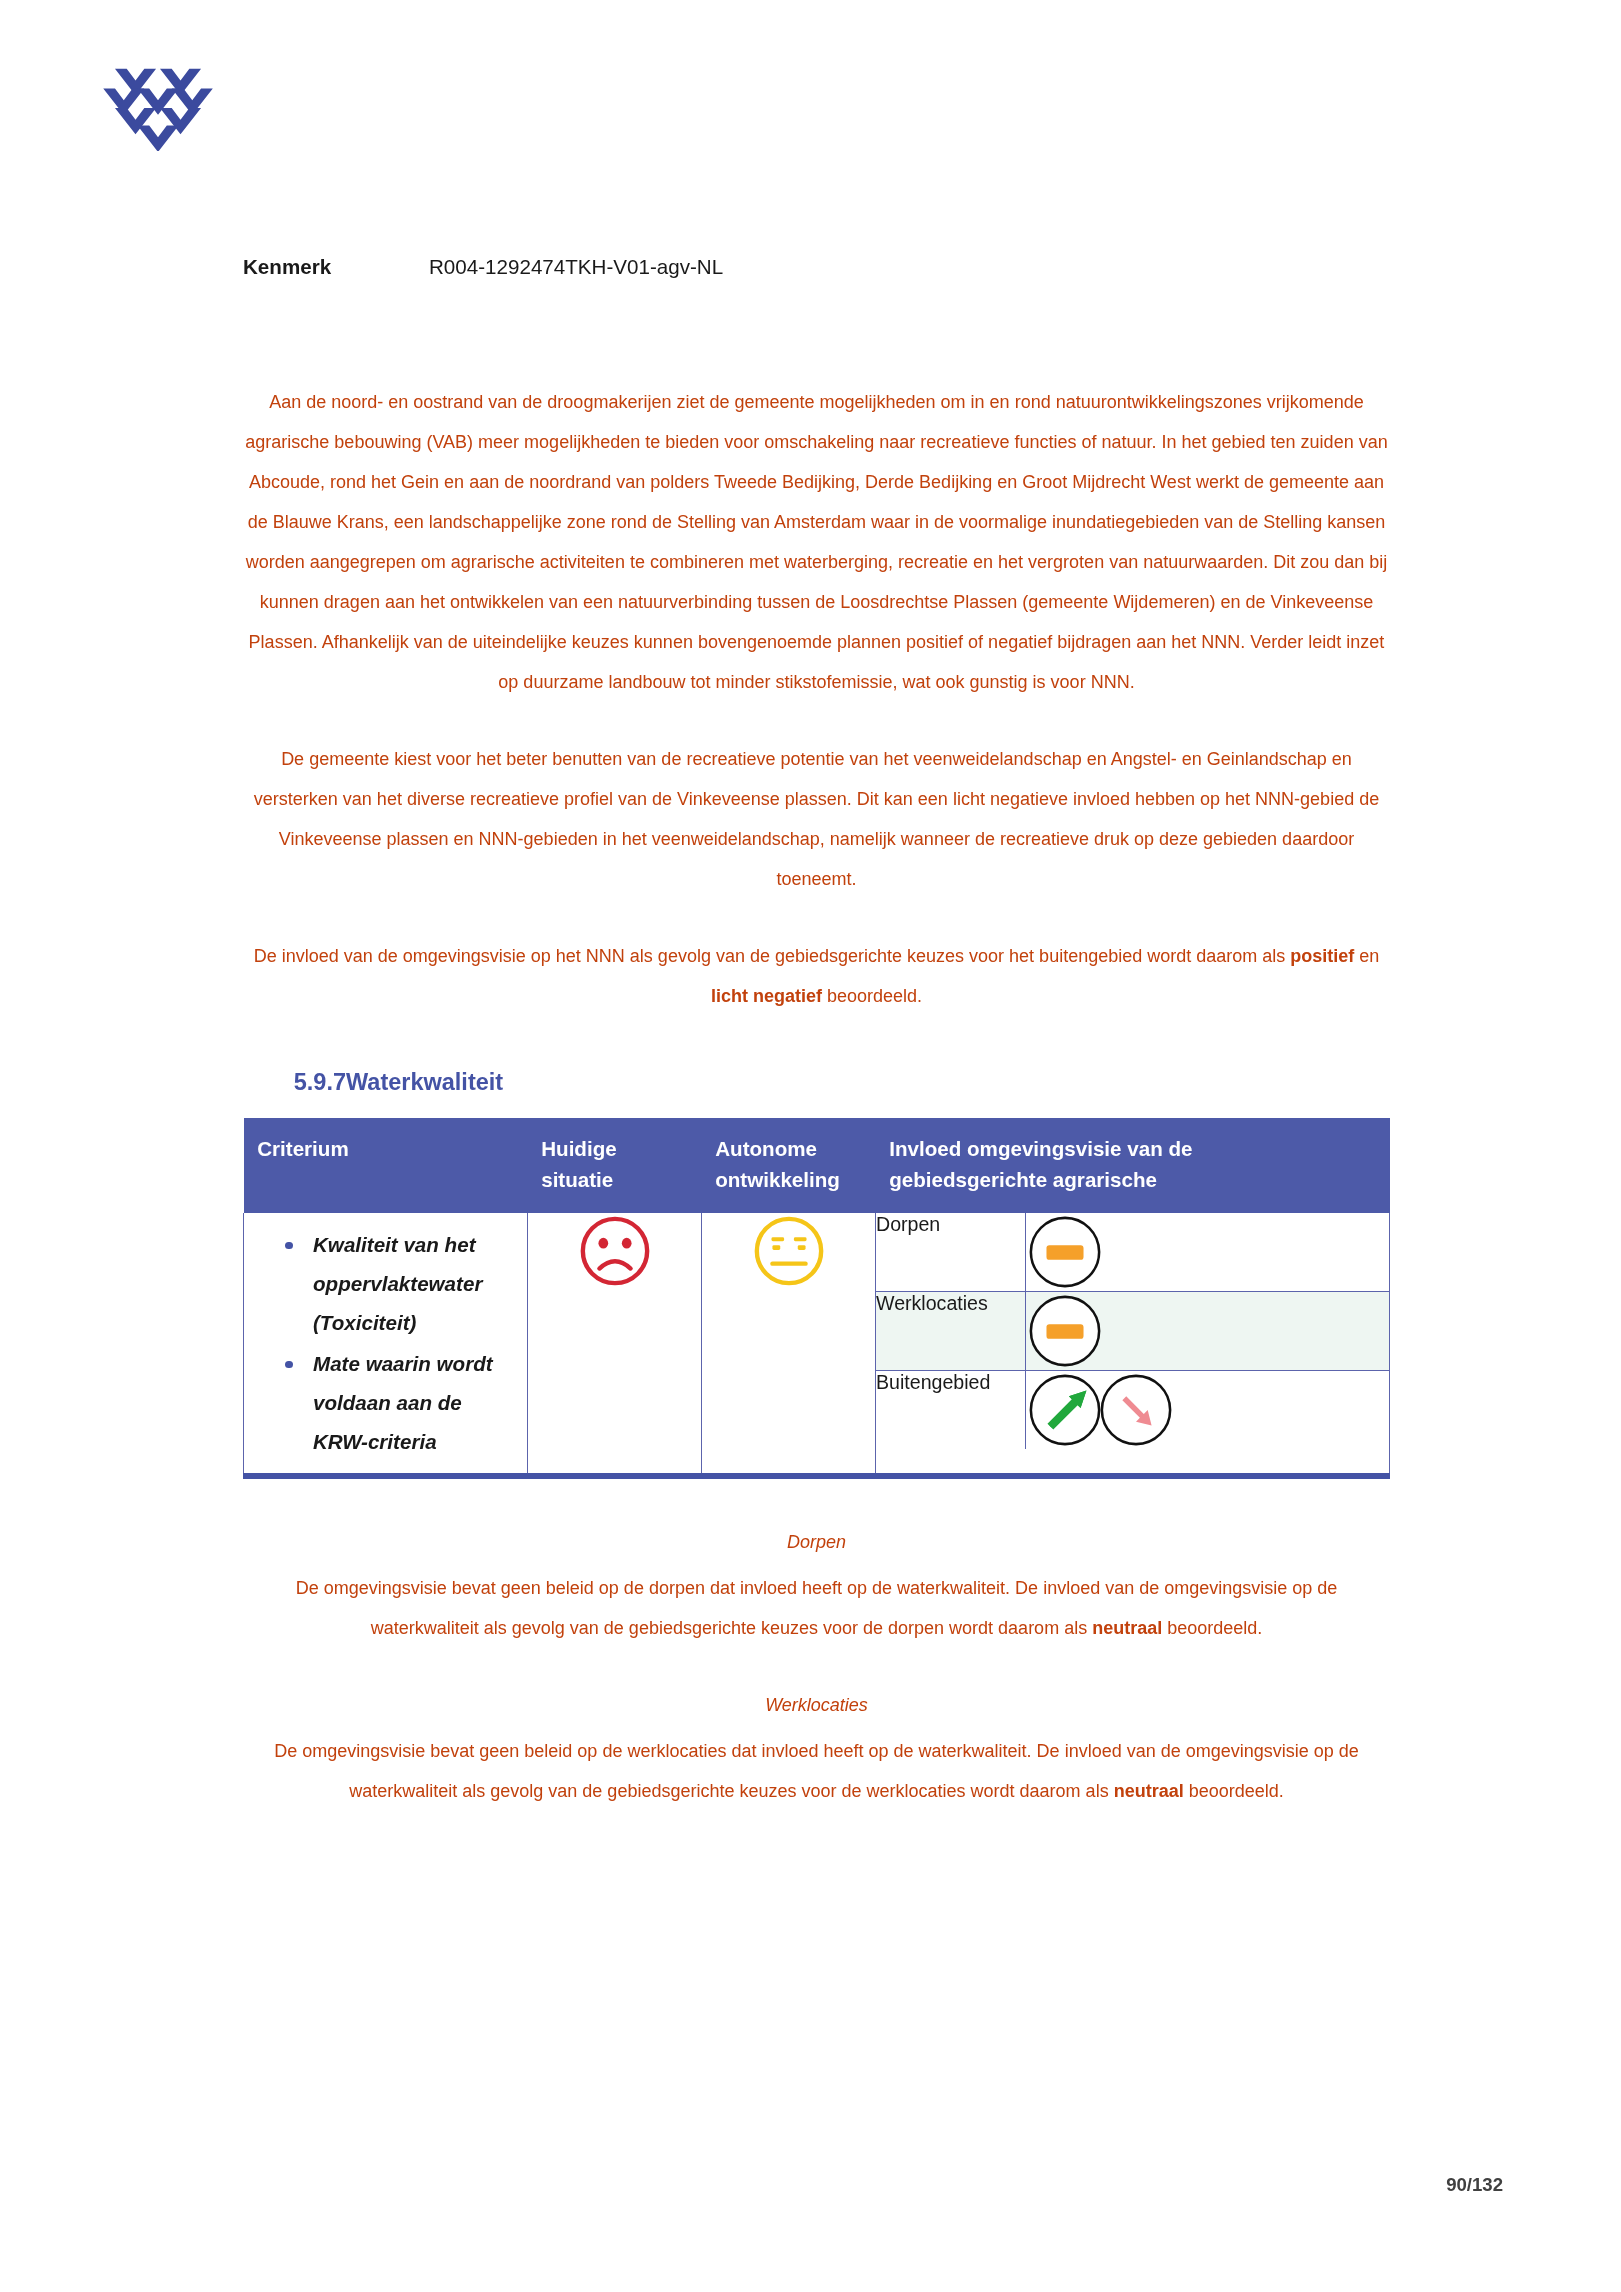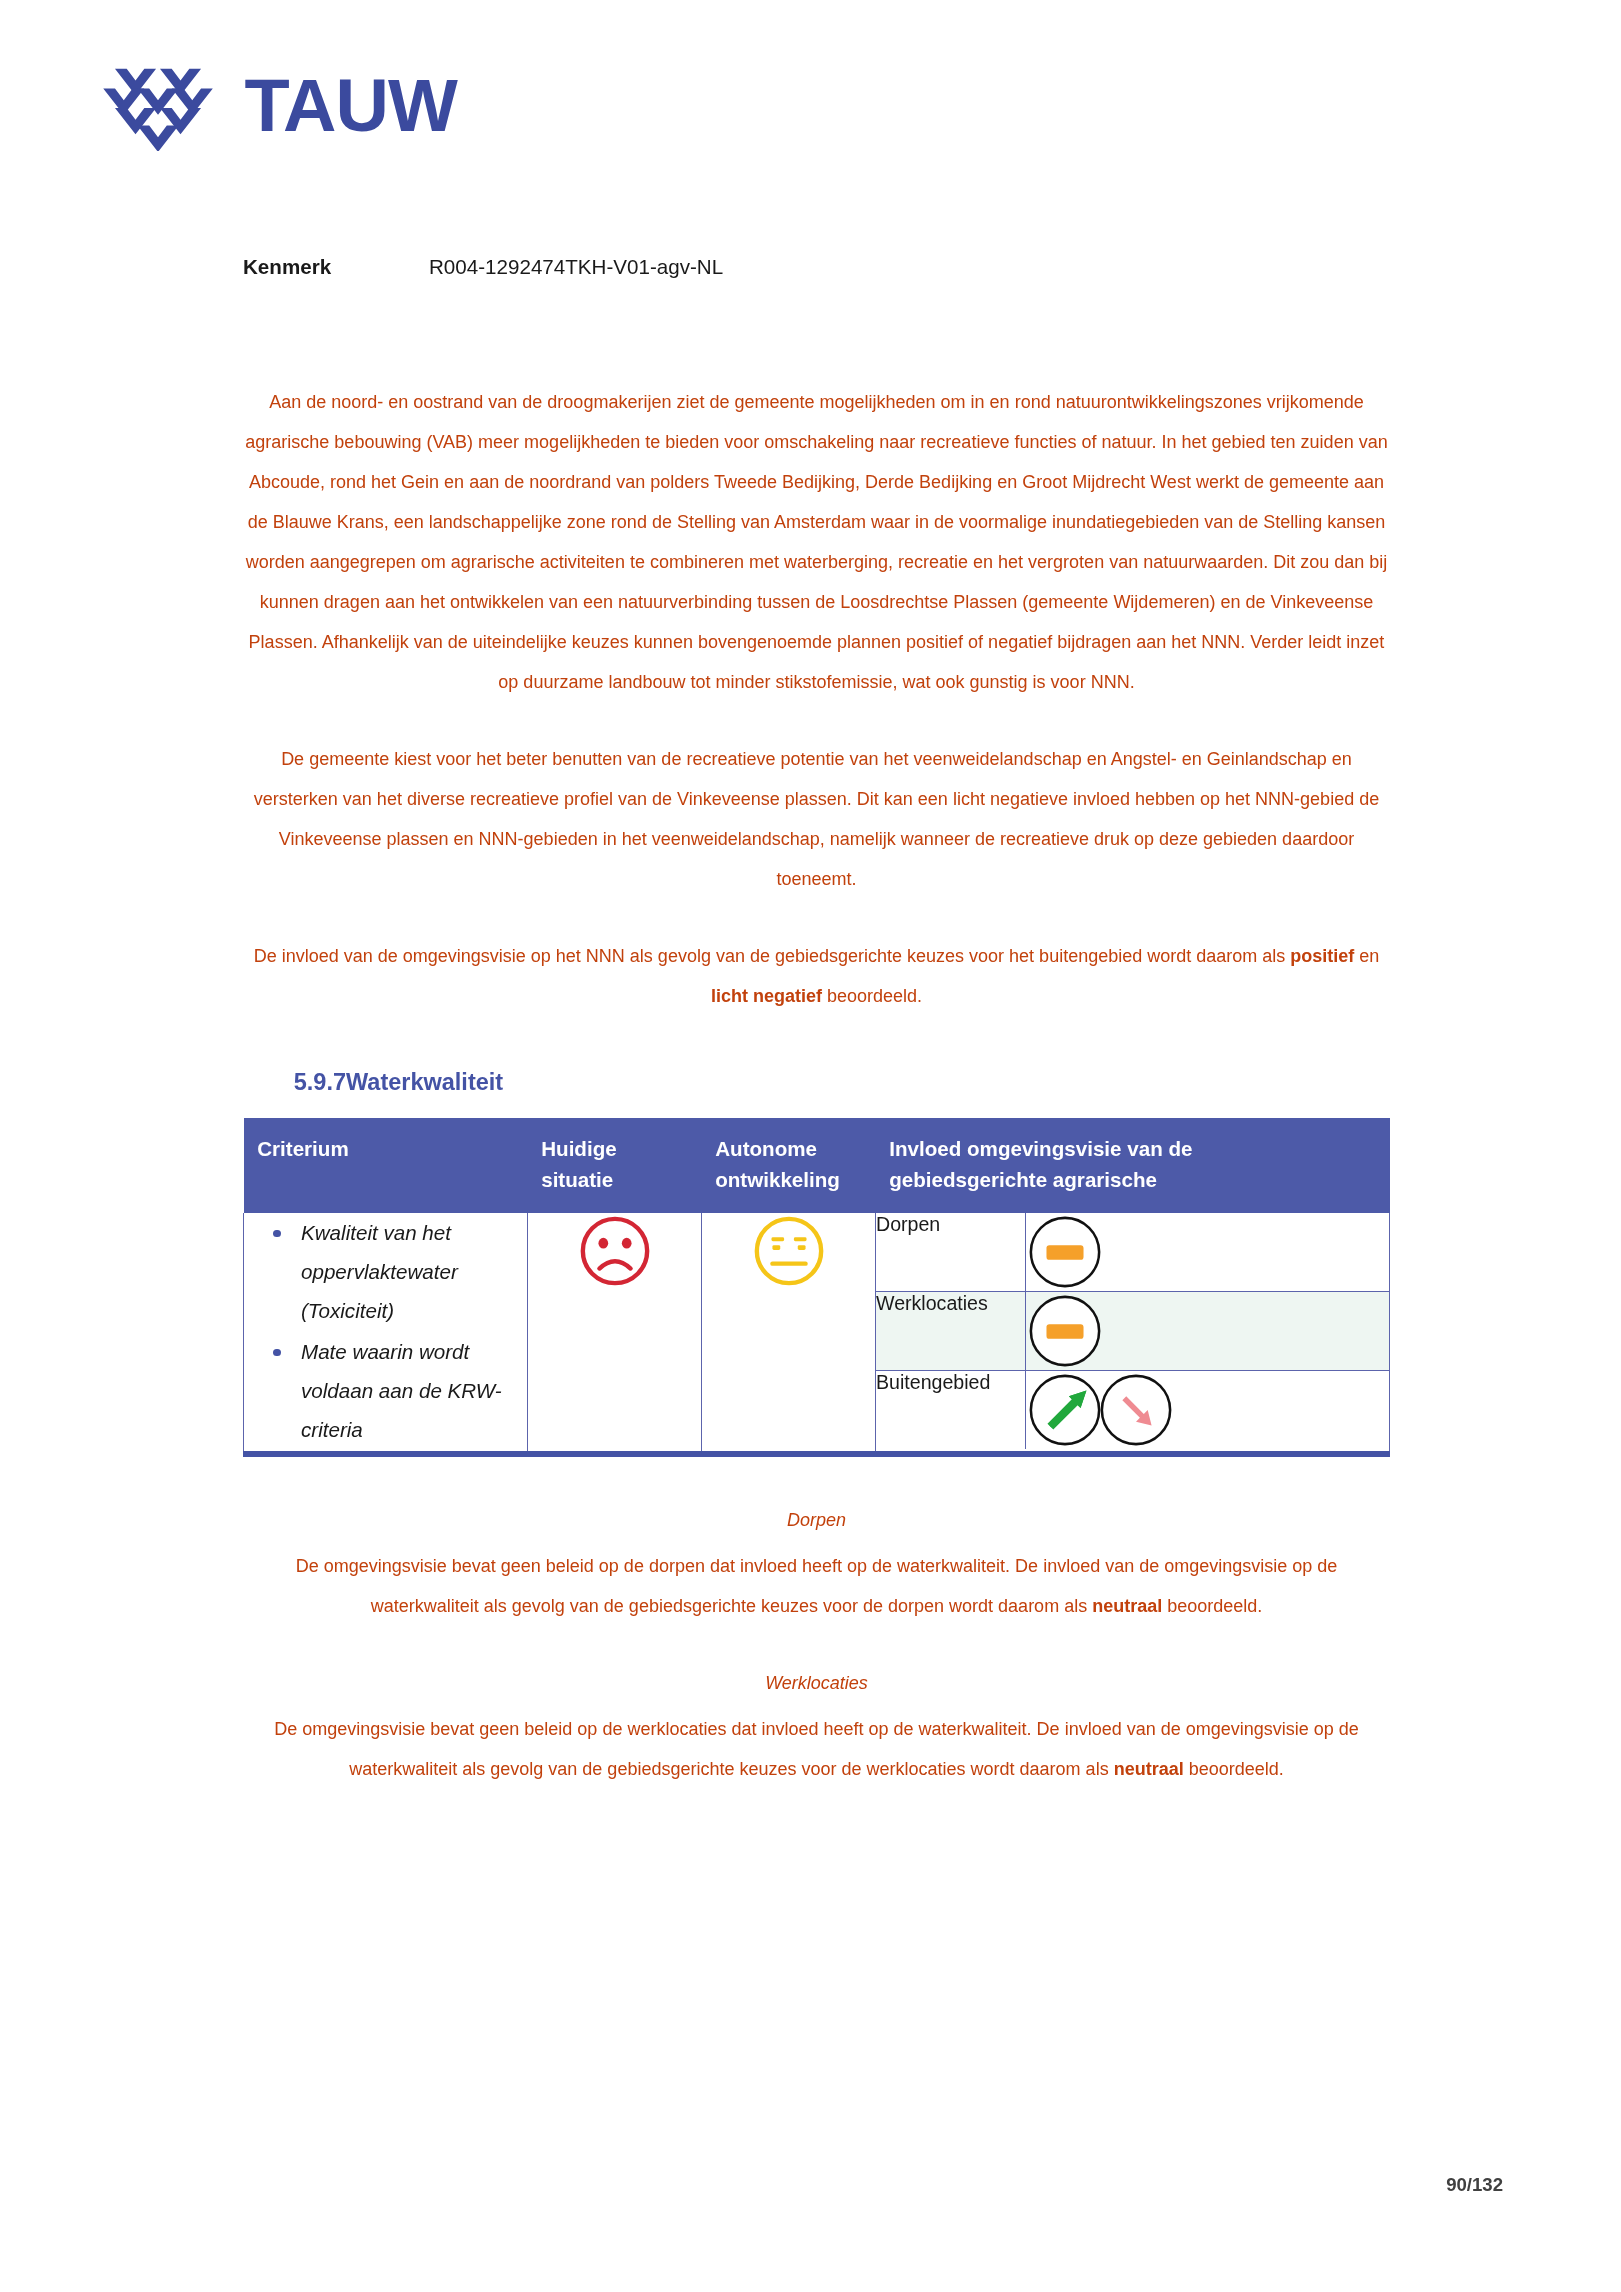--- a/index.html
+++ b/index.html
@@ -70,21 +70,21 @@
   table.assess td{
     border-left:1.5px solid #5c64ac;
     border-right:1.5px solid #5c64ac;
     vertical-align:top;
     padding:0;
     background:#ffffff;
   }
   td.crit{border-left:none;padding:15.7px 15.7px 23.5px 9.8px;}
   td.last{border-right:none;}
 
-  ul.crit-list{list-style:none;margin:0;padding:0;}
+  ul.crit-list{list-style:none;margin:12px;padding:0;font-weight:bold;}
   ul.crit-list li{
     position:relative;
     padding-left:57px;
     font-style:italic;
     font-size:20.6px;
     line-height:39px;
     margin-bottom:2px;
   }
   ul.crit-list li::before{
     content:"";
@@ -139,21 +139,20 @@
         <path d="M2 28 L14 28 L23 40 L32 28 L44 28 L23 55 Z"></path>
         <path d="M37 28 L49 28 L58 40 L67 28 L79 28 L58 55 Z"></path>
         <path d="M72 28 L84 28 L93 40 L102 28 L114 28 L93 55 Z"></path>
 
         <path d="M14 48 L26 48 L35 60 L44 48 L56 48 L35 75 Z"></path>
         <path d="M60 48 L72 48 L81 60 L90 48 L102 48 L81 75 Z"></path>
 
         <path d="M37 66 L49 66 L58 78 L67 66 L79 66 L58 93 Z"></path>
       </g>
     </svg>
-    <div class="logo-word">TAUW</div>
   </div>
 
   <div class="meta">
     <span class="lbl">Kenmerk</span><span class="val">R004-1292474TKH-V01-agv-NL</span>
   </div>
 
   <div class="content">
 
     <p class="body">Aan de noord- en oostrand van de droogmakerijen ziet de gemeente mogelijkheden om in en rond natuurontwikkelingszones vrijkomende agrarische bebouwing (VAB) meer mogelijkheden te bieden voor omschakeling naar recreatieve functies of natuur. In het gebied ten zuiden van Abcoude, rond het Gein en aan de noordrand van polders Tweede Bedijking, Derde Bedijking en Groot Mijdrecht West werkt de gemeente aan de Blauwe Krans, een landschappelijke zone rond de Stelling van Amsterdam waar in de voormalige inundatiegebieden van de Stelling kansen worden aangegrepen om agrarische activiteiten te combineren met waterberging, recreatie en het vergroten van natuurwaarden. Dit zou dan bij kunnen dragen aan het ontwikkelen van een natuurverbinding tussen de Loosdrechtse Plassen (gemeente Wijdemeren) en de Vinkeveense Plassen. Afhankelijk van de uiteindelijke keuzes kunnen bovengenoemde plannen positief of negatief bijdragen aan het NNN. Verder leidt inzet op duurzame landbouw tot minder stikstofemissie, wat ook gunstig is voor NNN.</p>
 

